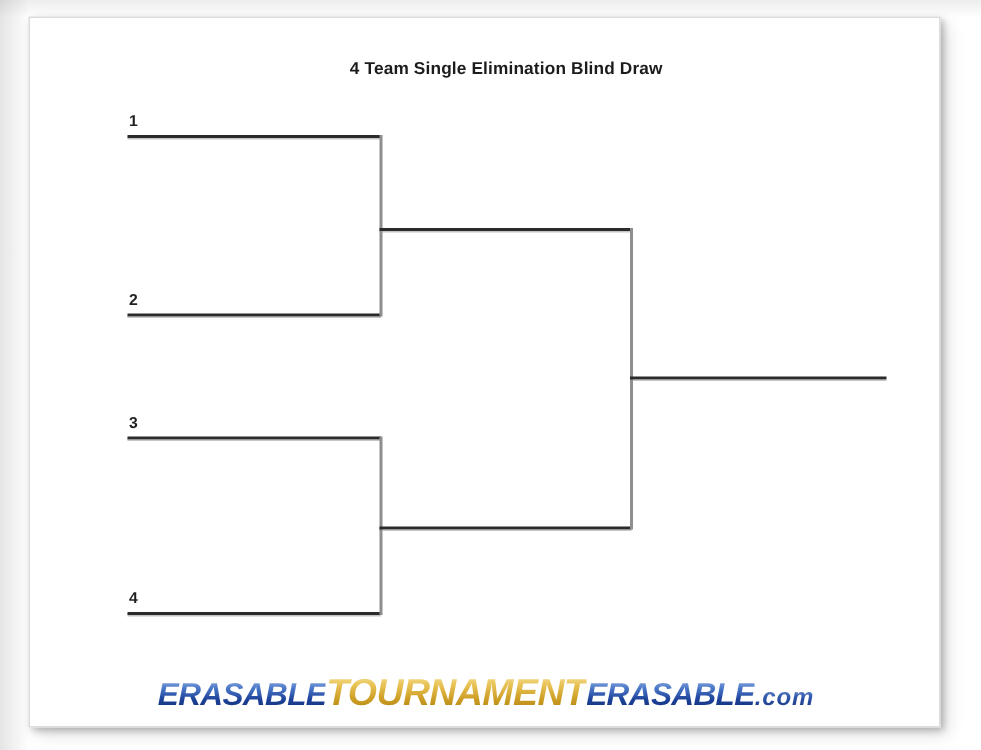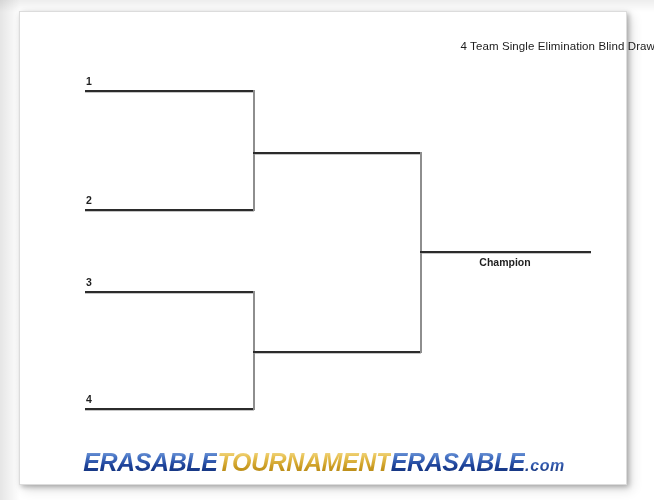--- a/index.html
+++ b/index.html
@@ -51,23 +51,23 @@
     background: linear-gradient(to bottom, rgba(0,0,0,0.07), rgba(0,0,0,0));
     pointer-events: none;
   }
 
   
   .bracket-title {
     position: absolute;
     left: 0;
     top: 28px;
     width: 635px;
-    text-align: right;
+    text-align: center;
     font-size: 11.5px;
-    font-weight: normal;
+    font-weight: bold;
     color: #1c1c1c;
     letter-spacing: 0.1px;
   }
 
   
   .bracket-canvas {
     position: absolute;
     left: 0;
     top: 0;
     width: 608px;
@@ -118,21 +118,21 @@
   }
   .logo span {
     display: inline-block;
     -webkit-background-clip: text;
     background-clip: text;
     color: transparent;
     -webkit-text-fill-color: transparent;
   }
   .logo .w-erasable,
   .logo .w-brackets {
-    font-size: 25px;
+    font-size: 21px;
     background-image: linear-gradient(to bottom,
         #9db6e0 0%, #4b78c8 28%, #1b3f96 62%, #12306f 100%);
   }
   .logo .w-tournament {
     font-size: 25px;
     background-image: linear-gradient(to bottom,
         #f7e6a8 0%, #e8c254 30%, #c99a20 66%, #a97d14 100%);
   }
   .logo .w-dotcom {
     font-size: 16px;
@@ -169,21 +169,20 @@
 
       <div class="vline" style="left:233px; top:78px; height:121px;"></div>
       <div class="vline" style="left:233px; top:279px; height:119px;"></div>
 
       <div class="hline" style="left:233px; top:140px; width:168px;"></div>
       <div class="hline" style="left:233px; top:339px; width:168px;"></div>
 
       <div class="vline" style="left:400px; top:140px; height:201px;"></div>
 
       <div class="hline" style="left:400px; top:239px; width:171px;"></div>
-      <div class="champion-label" style="left:420px; top:244px; width:130px;">Champion</div>
 
     </div>
 
     <div class="logo">
       <span class="w-erasable">ERASABLE</span><span class="w-tournament">TOURNAMENT</span><span class="w-brackets">ERASABLE</span><span class="w-dotcom">.com</span>
     </div>
 
   </div>
 </div>
 

